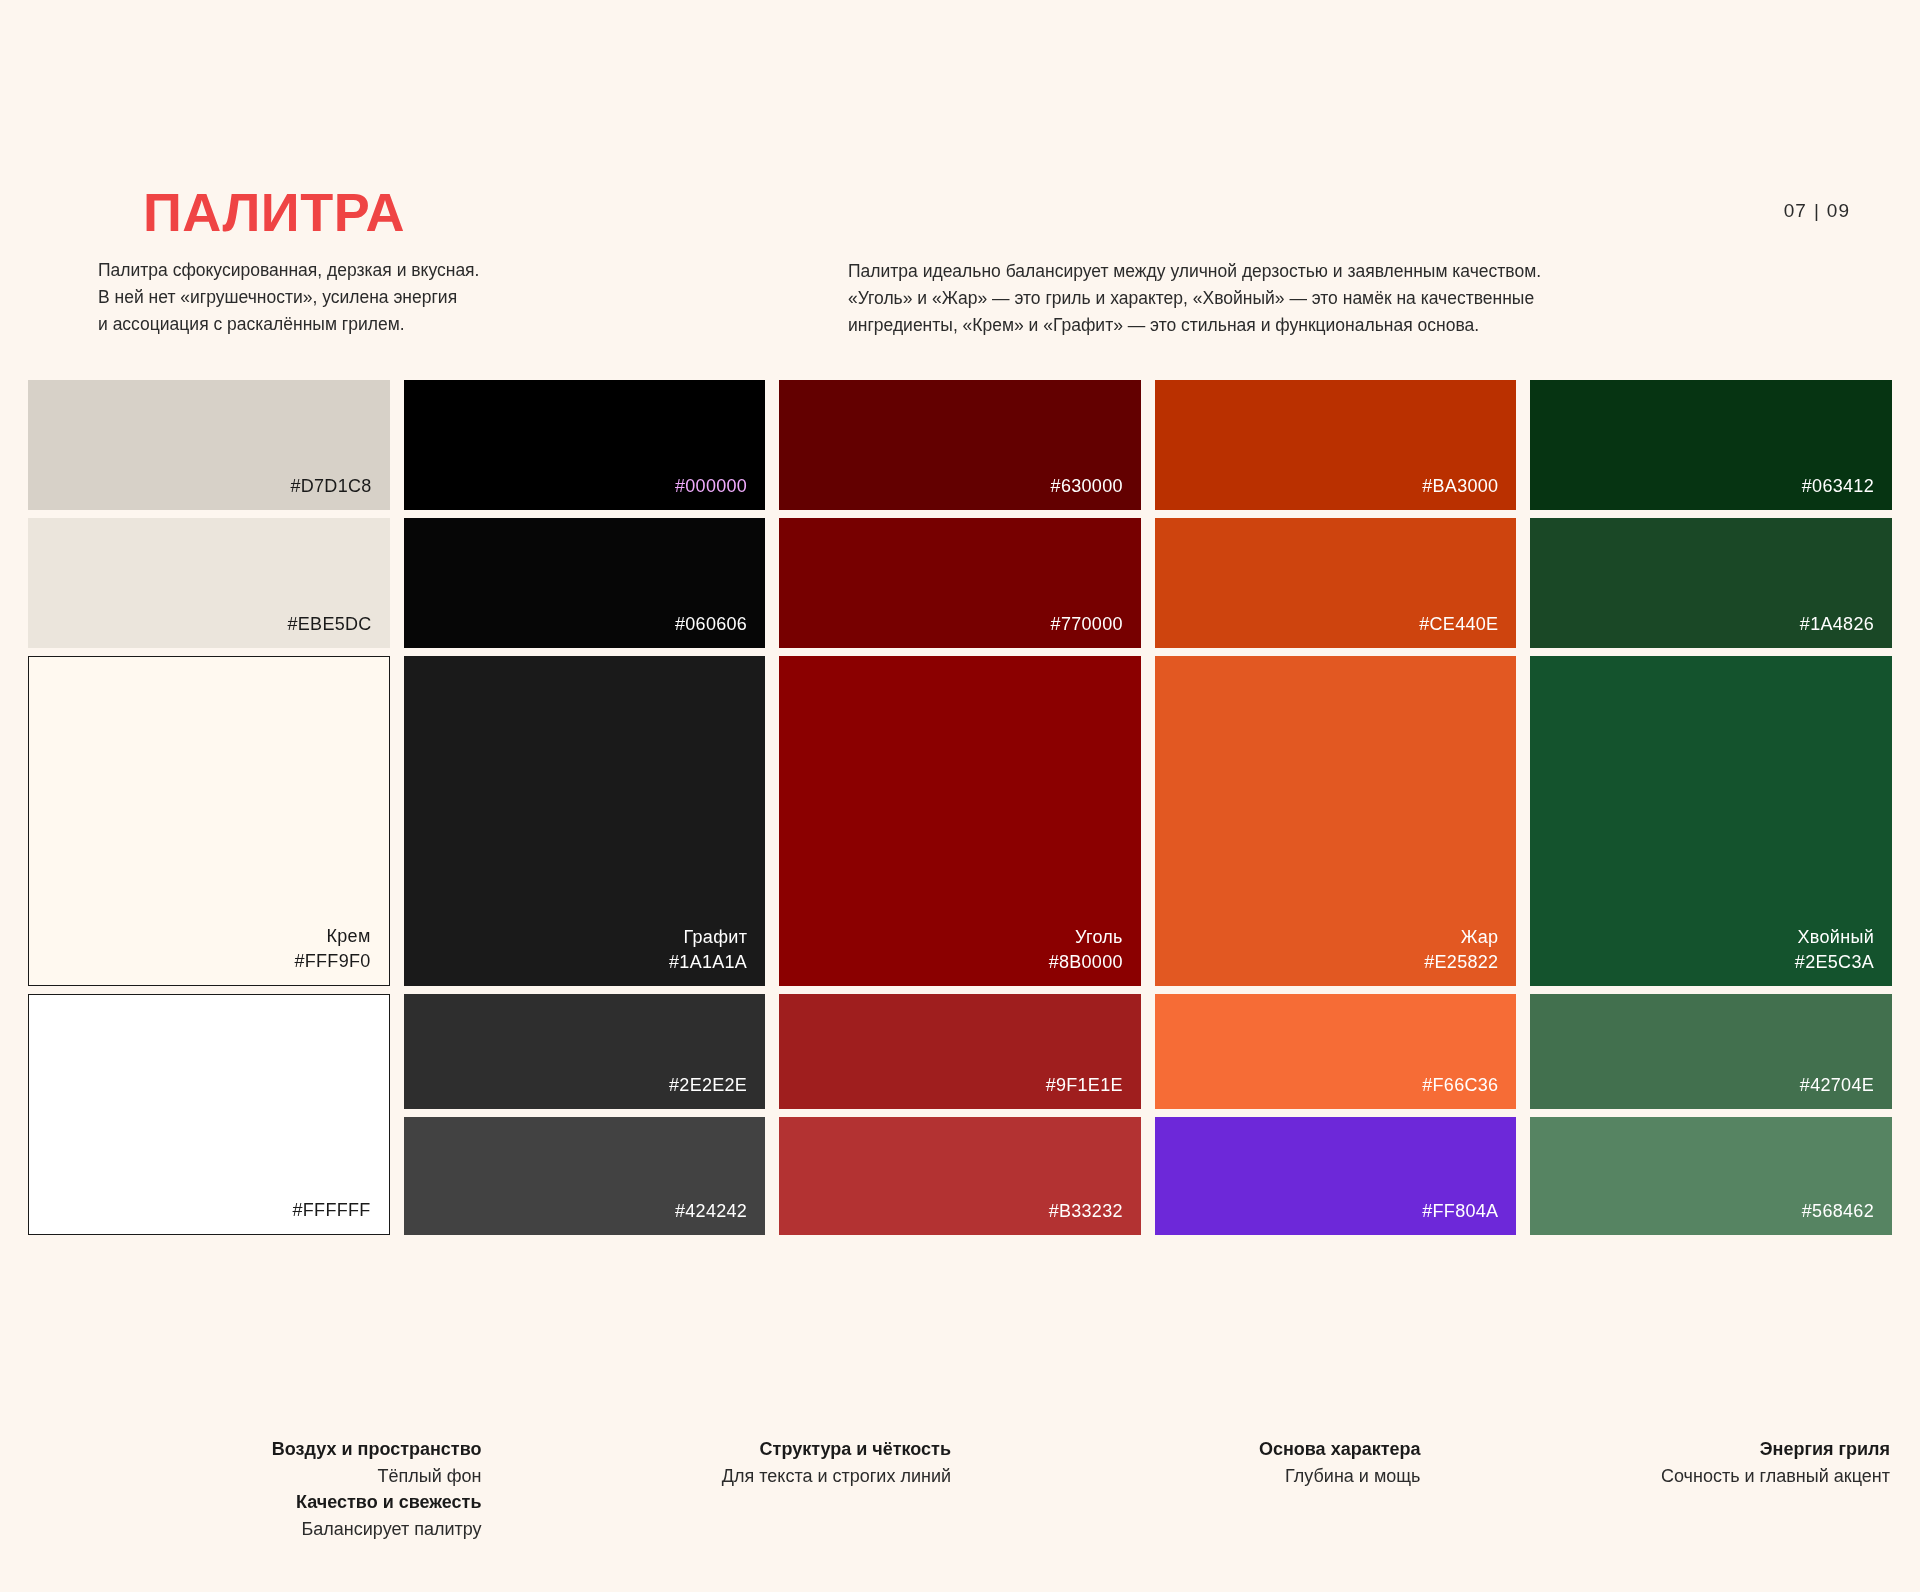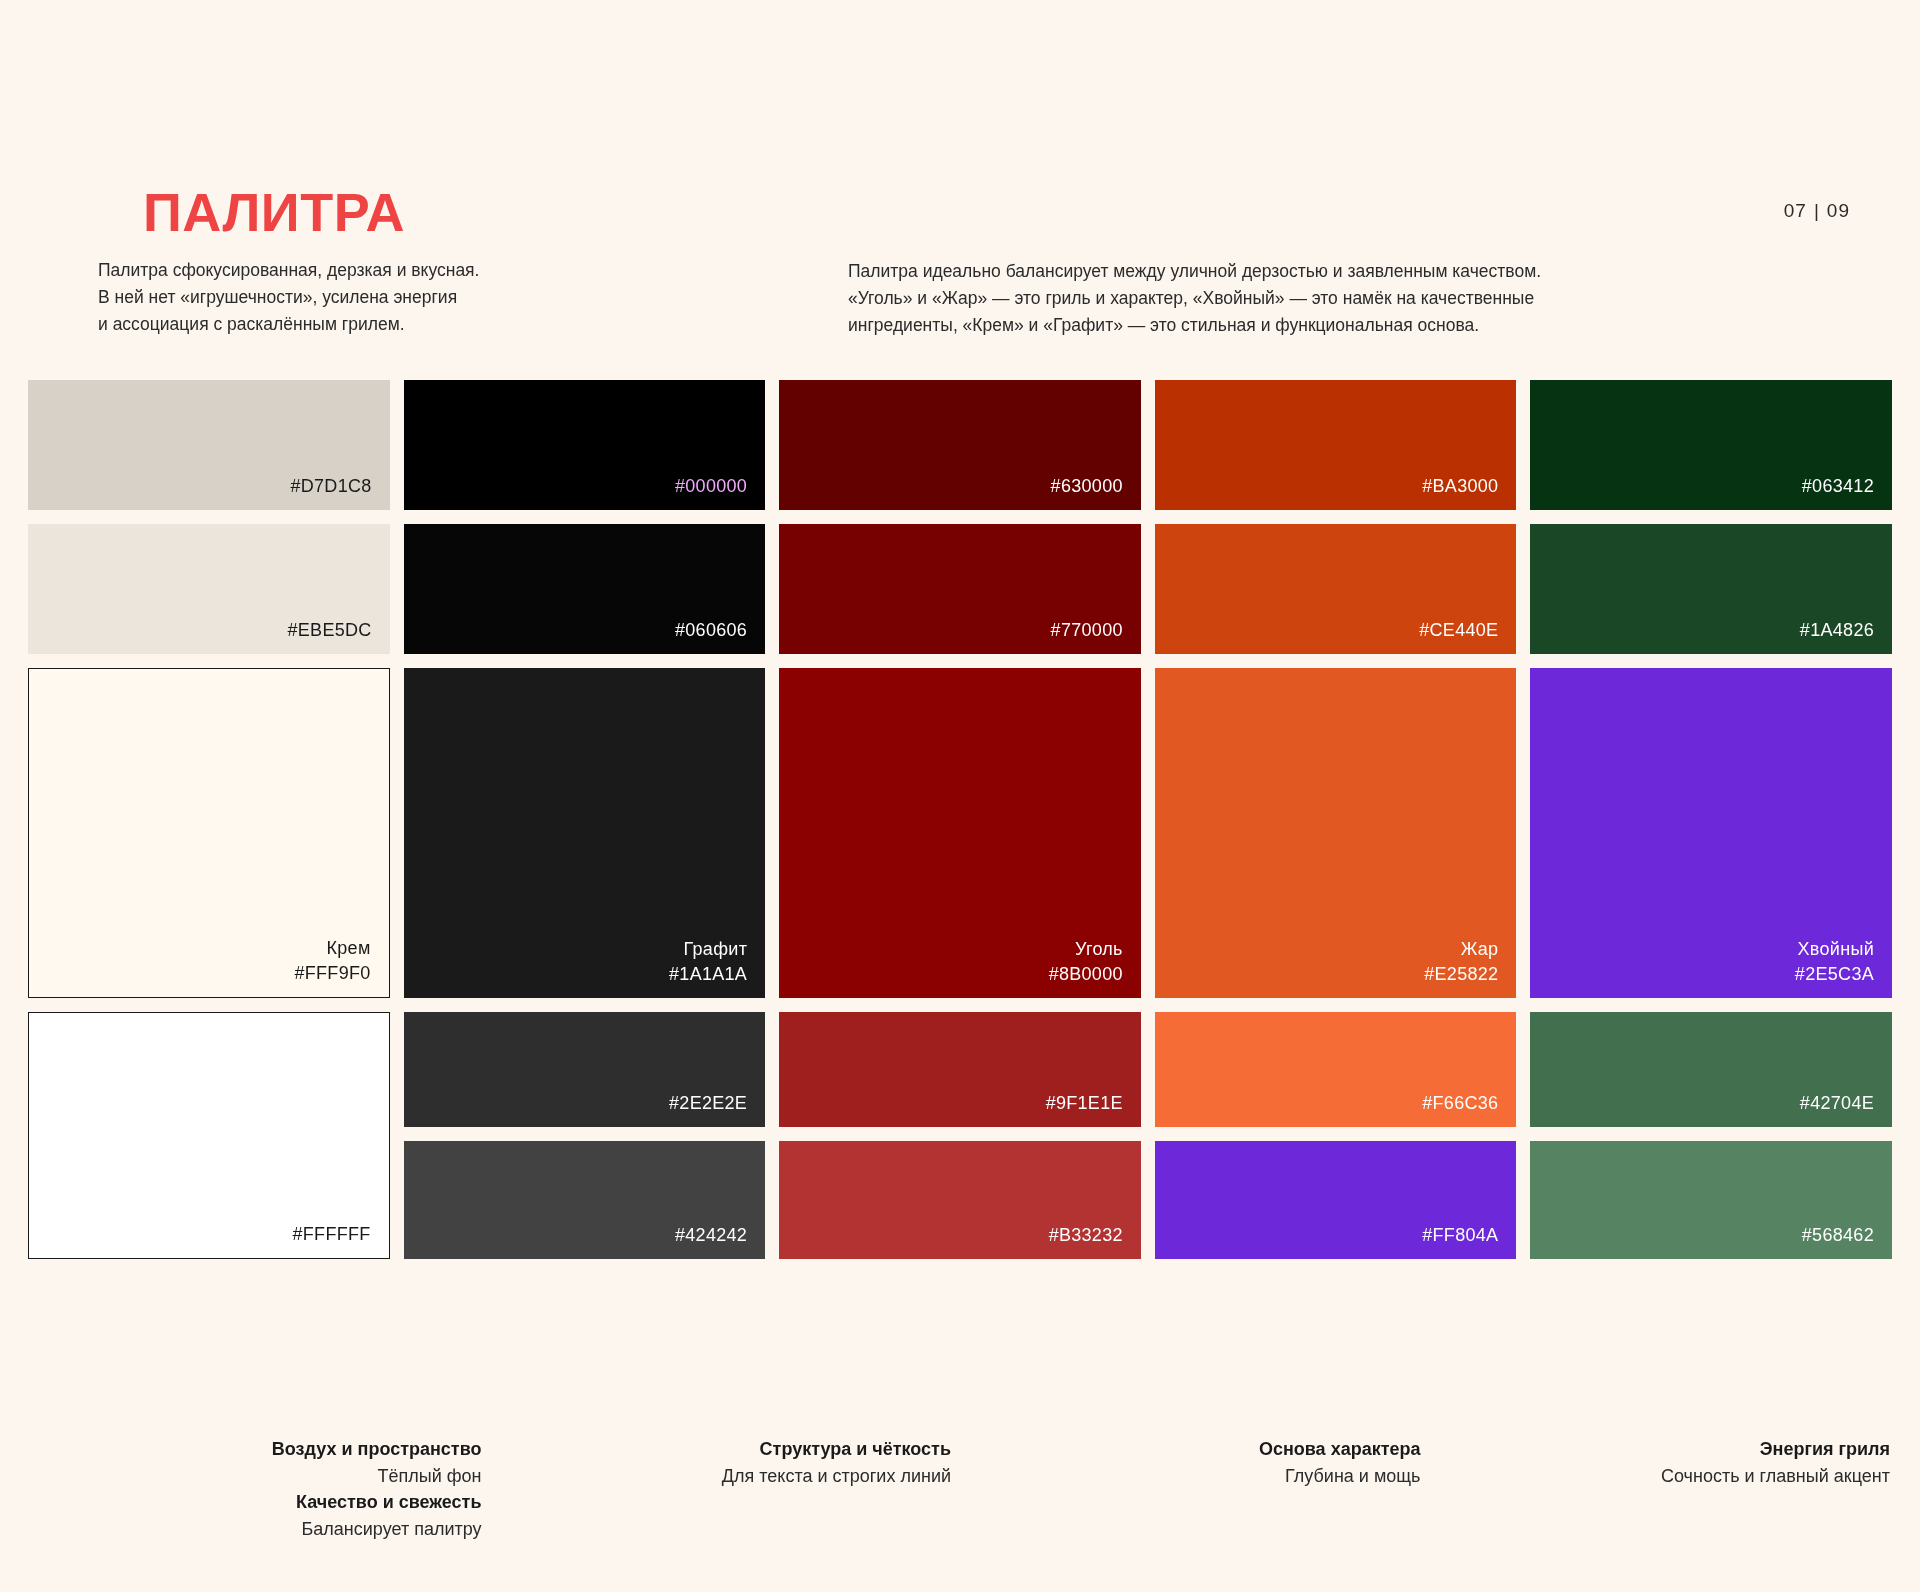--- a/index.html
+++ b/index.html
@@ -65,21 +65,21 @@
 
   
   .grid {
     position: absolute;
     left: 28px;
     top: 380px;
     width: 1864px;
     display: grid;
     grid-template-columns: repeat(5, 1fr);
     grid-template-rows: 130px 130px 330px 115px 118px;
-    gap: 14px 14px;
+    gap: 8px 14px;
   }
 
   .swatch {
     position: relative;
     overflow: hidden;
   }
 
   .swatch .chip-text {
     position: absolute;
     right: 18px;
@@ -200,21 +200,21 @@
       </div>
       <div class="swatch" style="grid-area: 5 / 4; background: #6d28d9;">
         <div class="chip-text" style="color: rgb(255, 255, 255);"><span class="chip-hex">#FF804A</span></div>
       </div>
       <div class="swatch" style="grid-area: 1 / 5; background: rgb(6, 52, 18);">
         <div class="chip-text" style="color: rgb(255, 255, 255);"><span class="chip-hex">#063412</span></div>
       </div>
       <div class="swatch" style="grid-area: 2 / 5; background: rgb(26, 72, 38);">
         <div class="chip-text" style="color: rgb(255, 255, 255);"><span class="chip-hex">#1A4826</span></div>
       </div>
-      <div class="swatch" style="grid-area: 3 / 5; background: #6d28d9; padding-left: 39px;">
+      <div class="swatch" style="grid-area: 3 / 5; background: #14532d; padding-left: 39px;">
         <div class="chip-text" style="color: rgb(255, 255, 255);"><span class="chip-name">Хвойный</span><span class="chip-hex">#2E5C3A</span></div>
       </div>
       <div class="swatch" style="grid-area: 4 / 5; background: rgb(66, 112, 78);">
         <div class="chip-text" style="color: rgb(255, 255, 255);"><span class="chip-hex">#42704E</span></div>
       </div>
       <div class="swatch" style="grid-area: 5 / 5; background: rgb(86, 132, 98);">
         <div class="chip-text" style="color: rgb(255, 255, 255);"><span class="chip-hex">#568462</span></div>
       </div>
     </div>
 

